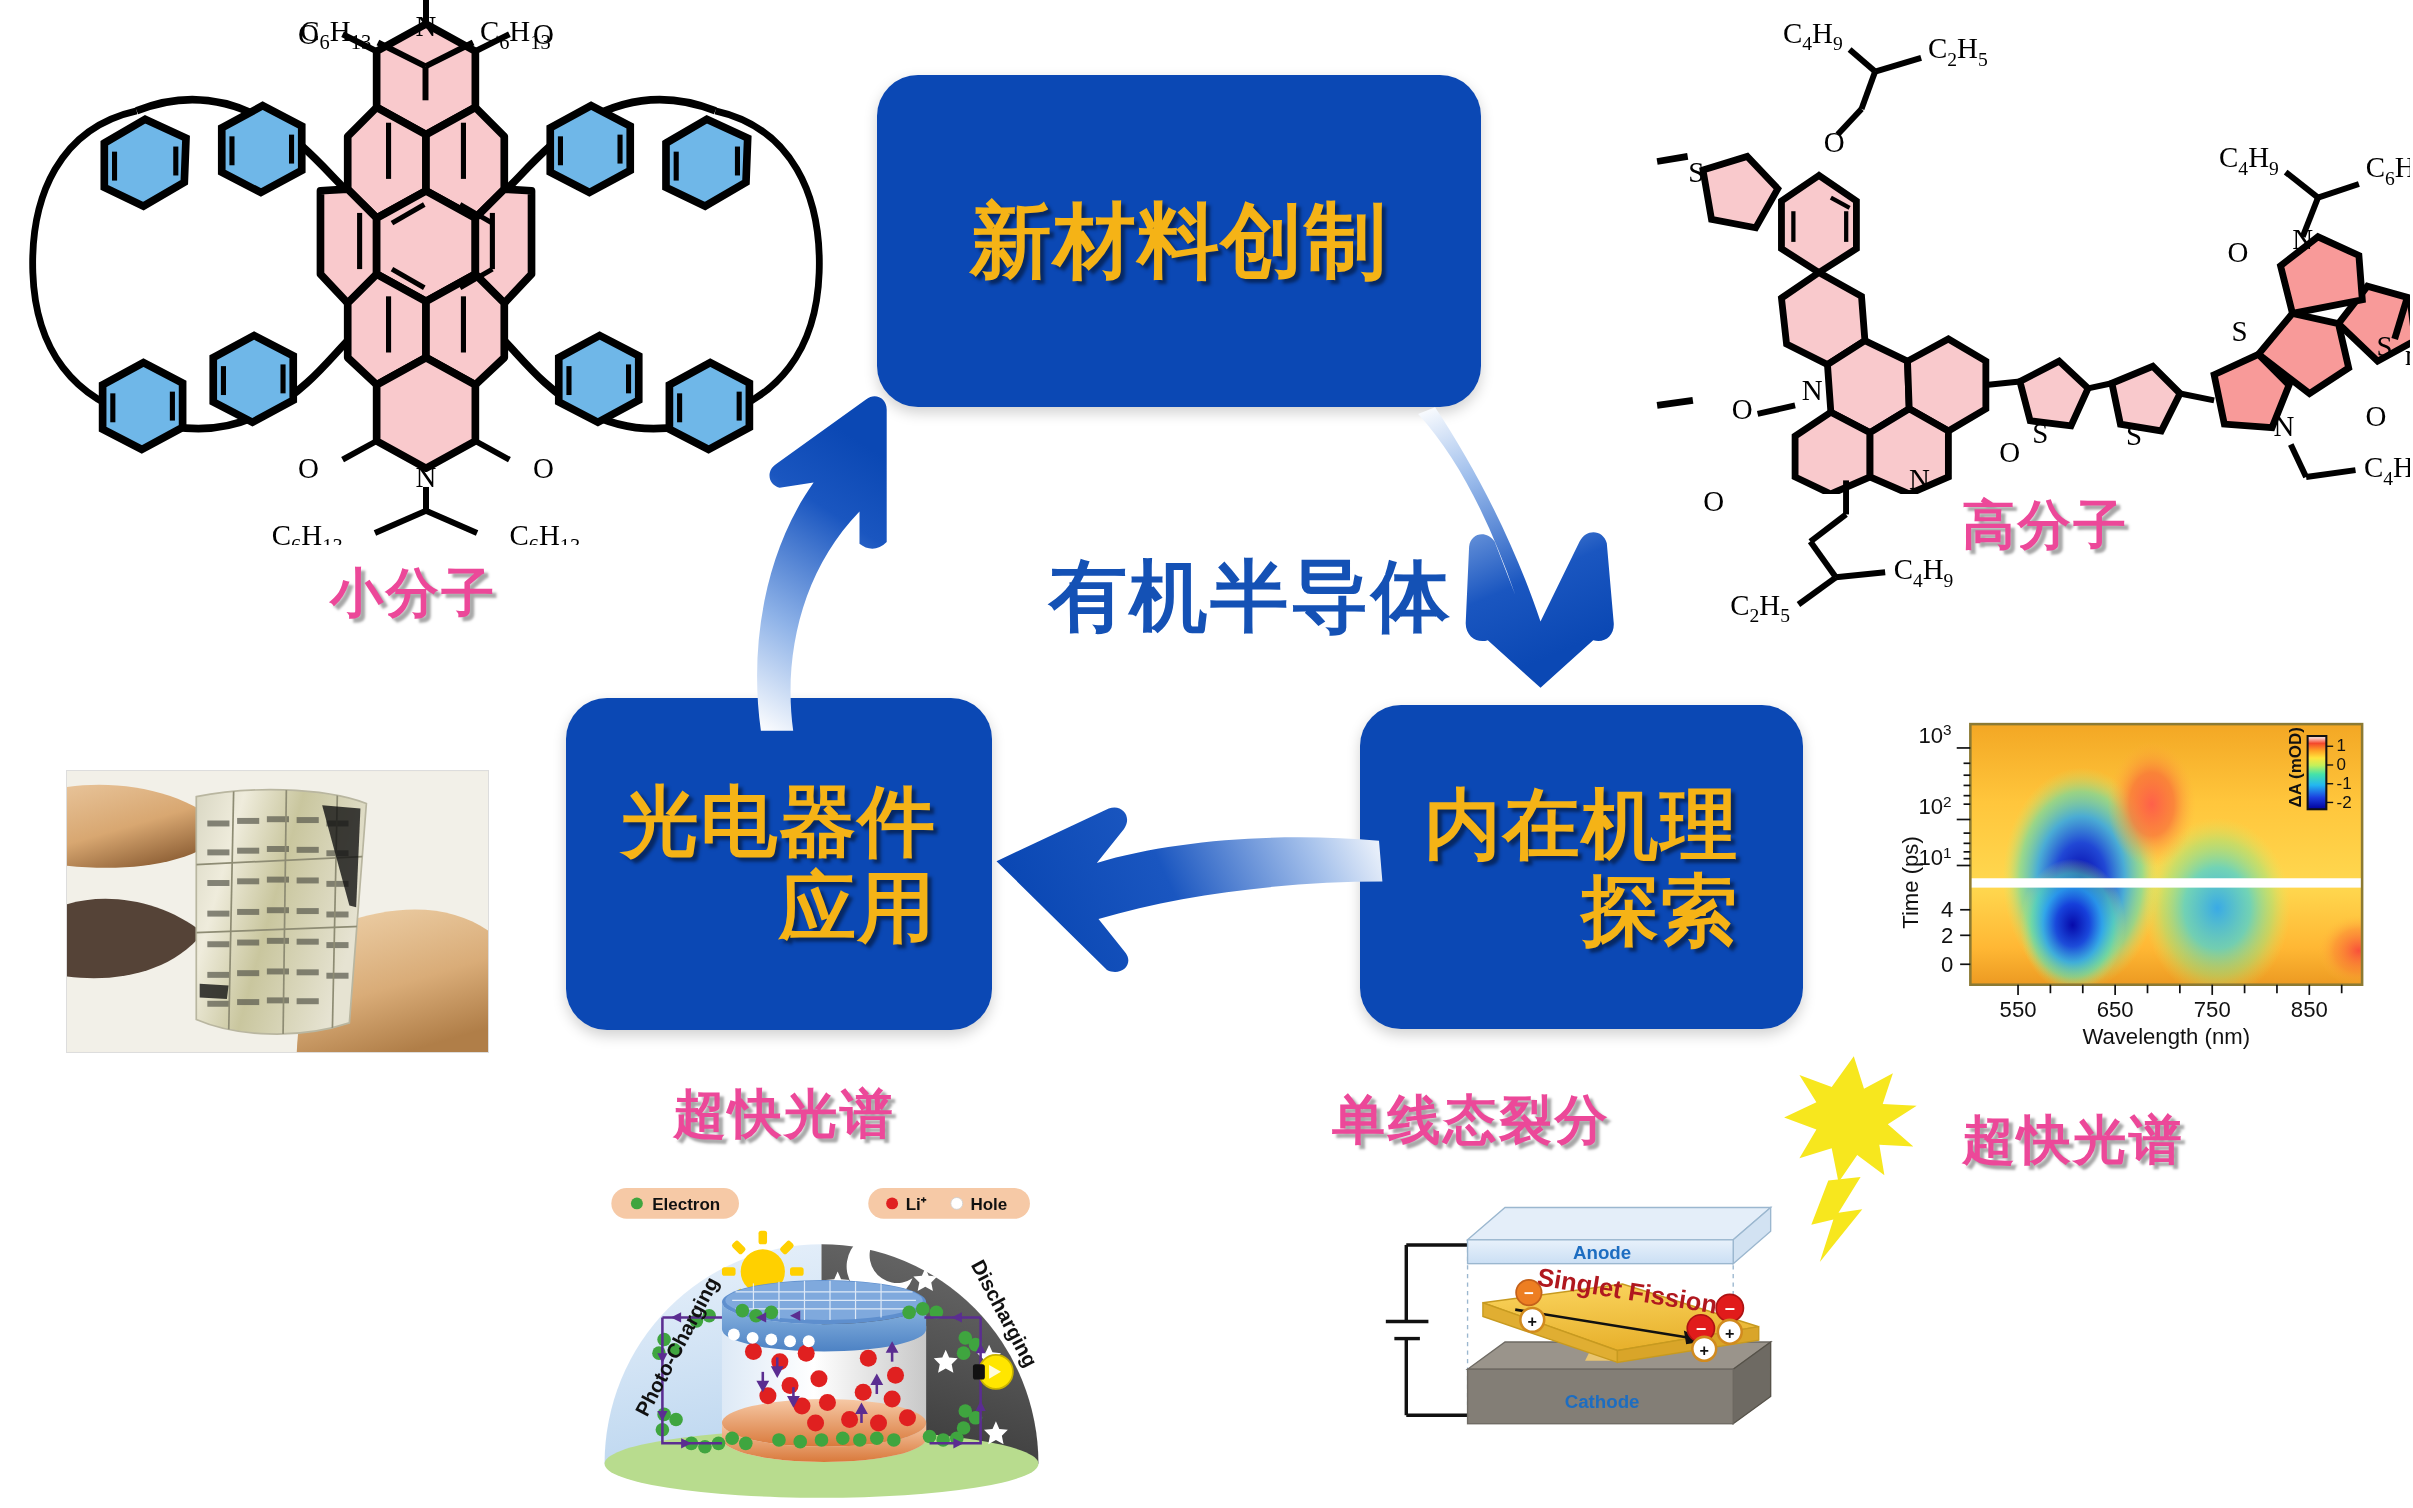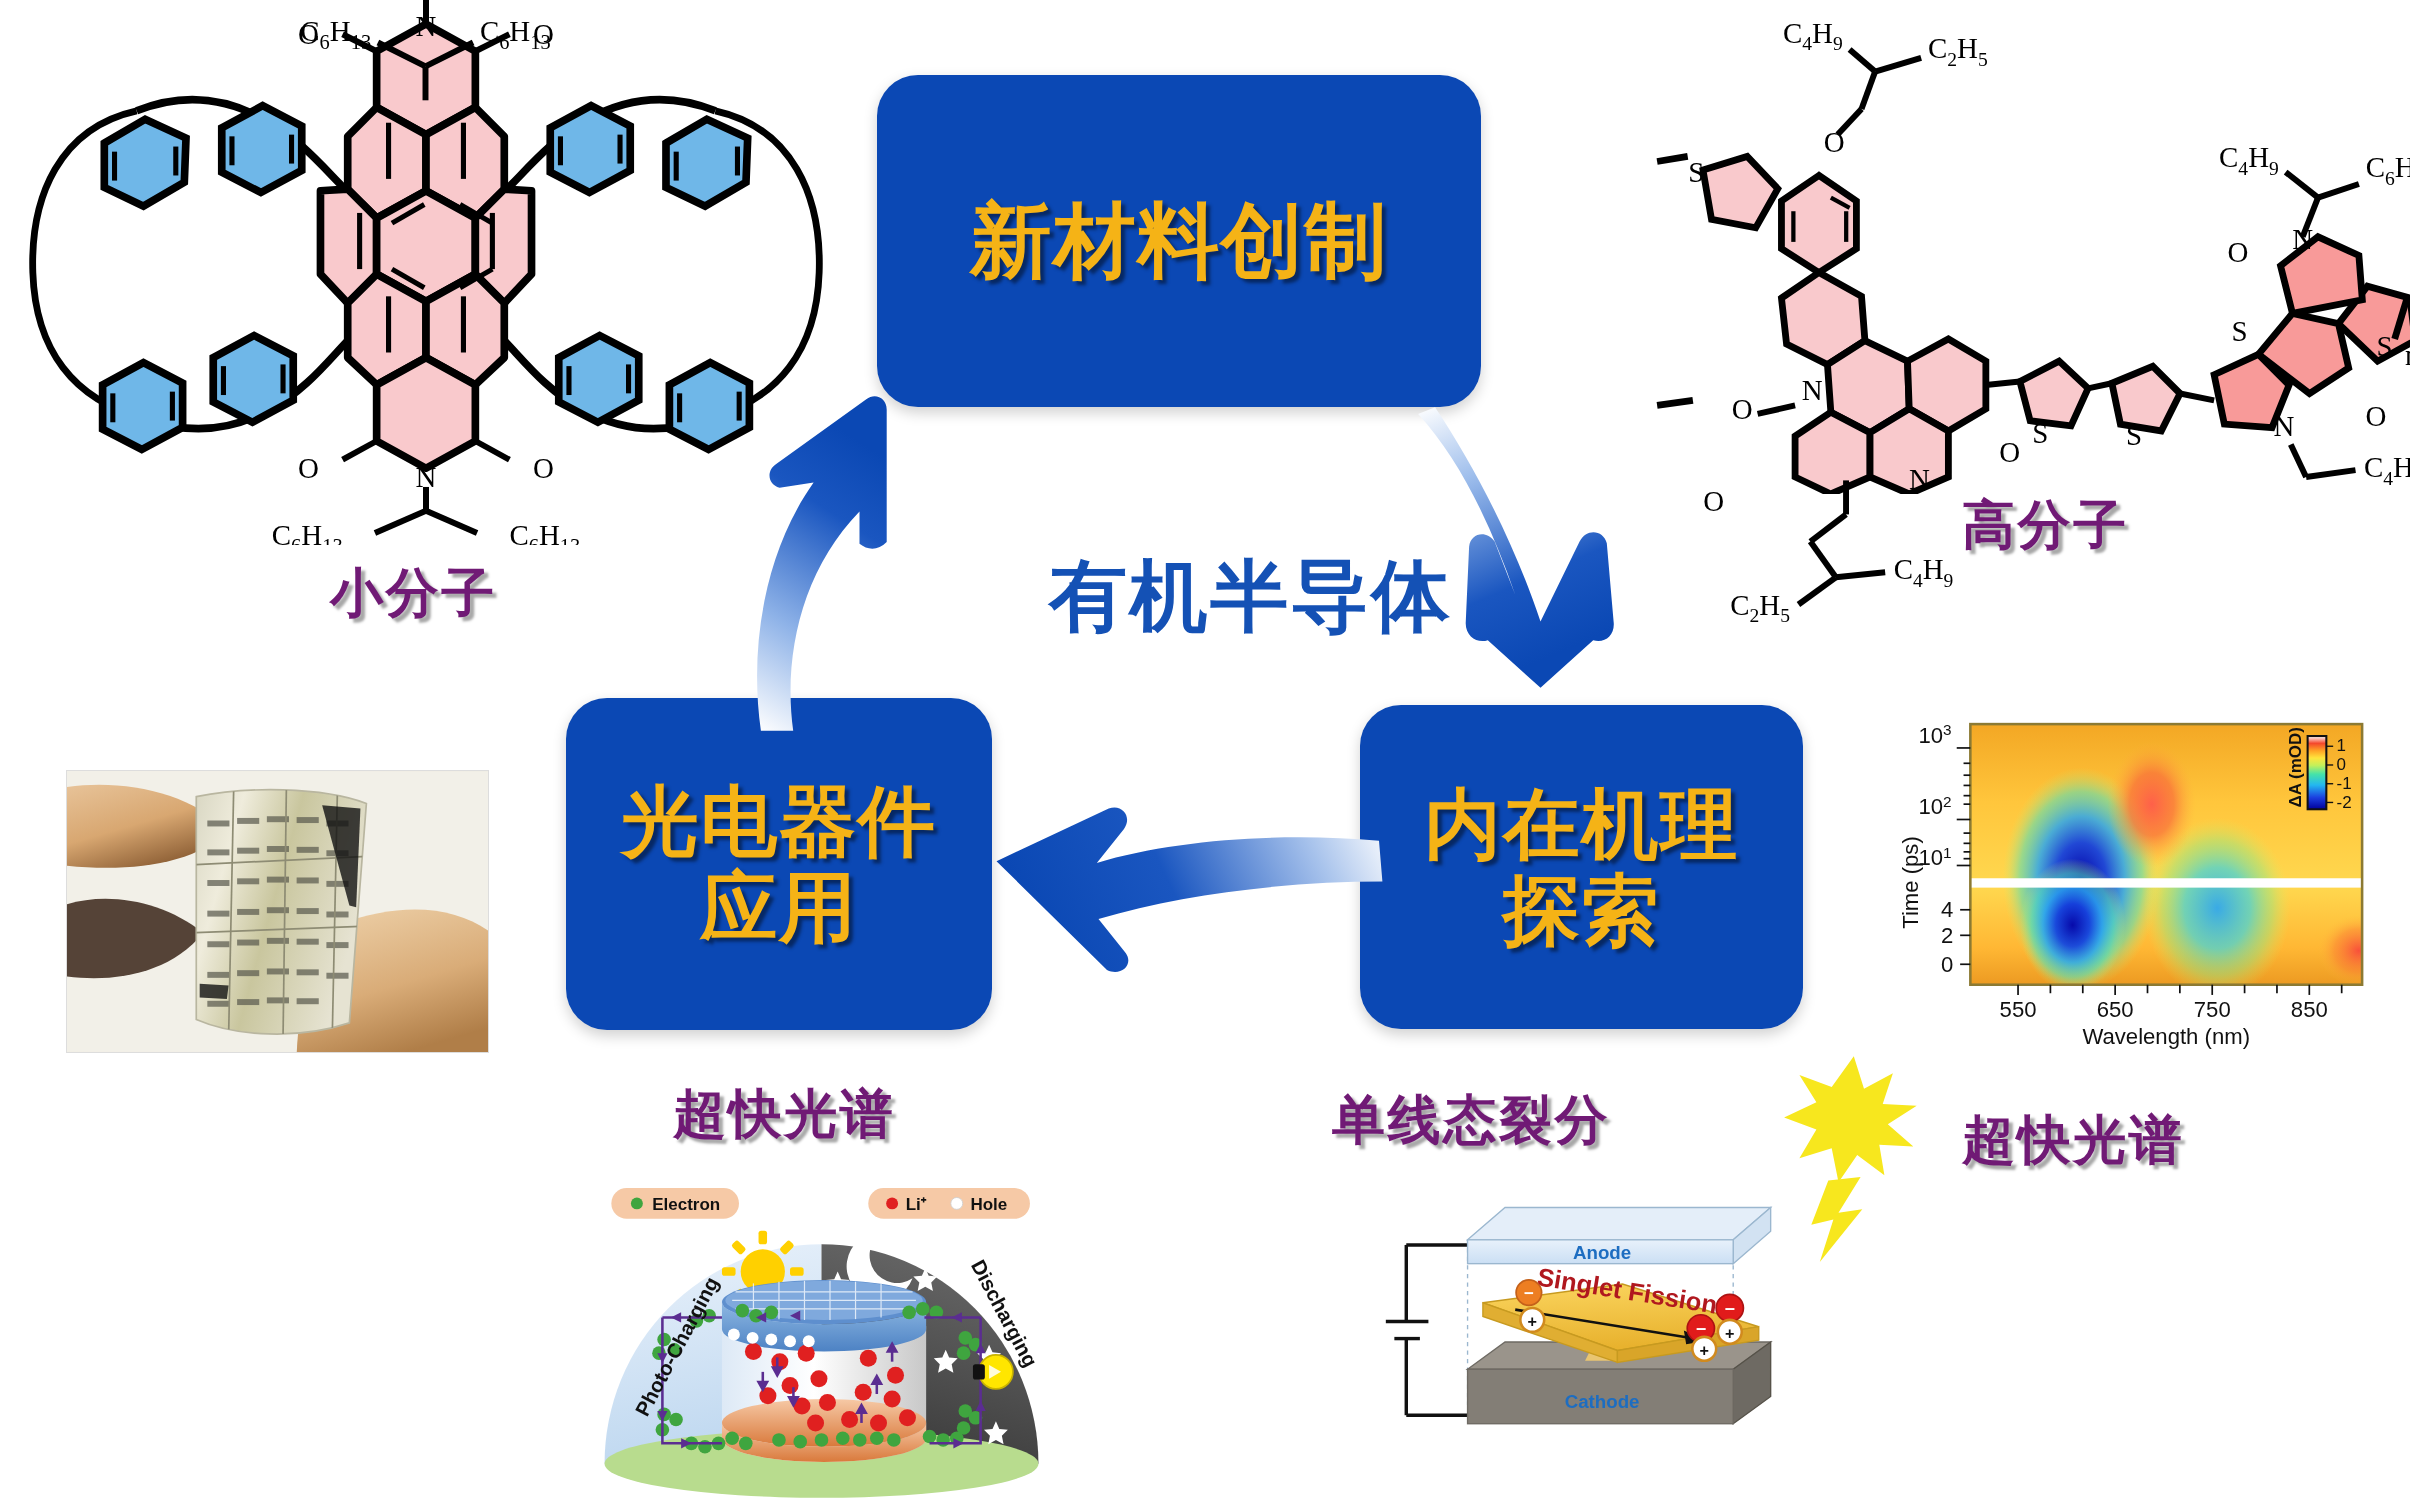--- a/index.html
+++ b/index.html
@@ -14,21 +14,21 @@
   .procbox{
     position:absolute;
     background:#0B48B4;
     border-radius:41px;
     display:flex;align-items:center;justify-content:center;
     box-shadow:0 5.1px 13.6px rgba(0,0,0,.18);
   }
   .procbox .lbl{
     color:#F5B316;
     font-weight:bold;
-    text-align:center;
+    text-align:right;
     line-height:1.12;
     letter-spacing:1.7px;
     text-shadow:4.3px 4.3px 3.4px rgba(0,0,0,.45);
     white-space:pre-line;
   }
   #box-new-materials{left:877px;top:75px;width:604px;height:332px;}
   #box-new-materials .lbl{font-size:82px;}
   #box-devices{left:566px;top:698px;width:426px;height:332px;}
   #box-devices .lbl{font-size:77px;}
   #box-mechanism{left:1360px;top:705px;width:443px;height:324px;}
@@ -42,21 +42,21 @@
   }
 
   
   .arrowsvg{position:absolute;pointer-events:none;}
   #arrow-up{left:732px;top:375px;width:272px;height:358px;}
   #arrow-down{left:1413px;top:366px;width:289px;height:358px;}
   #arrow-left{left:979px;top:800px;width:409px;height:187px;}
 
   
   .caption{
-    position:absolute;color:#701a75;font-weight:bold;font-size:53px;
+    position:absolute;color:#ec4899;font-weight:bold;font-size:53px;
     letter-spacing:2.6px;text-shadow:4.3px 4.3px 2.6px rgba(0,0,0,.35);
     white-space:nowrap;
   }
   #cap-small-molecule{left:330px;top:558px;}
   #cap-polymer{left:1962px;top:490px;}
   #cap-fet{left:81px;top:1079px;}
   #cap-battery{left:673px;top:1079px;}
   #cap-singlet{left:1332px;top:1085px;}
   #cap-ultrafast{left:1962px;top:1105px;}
 

